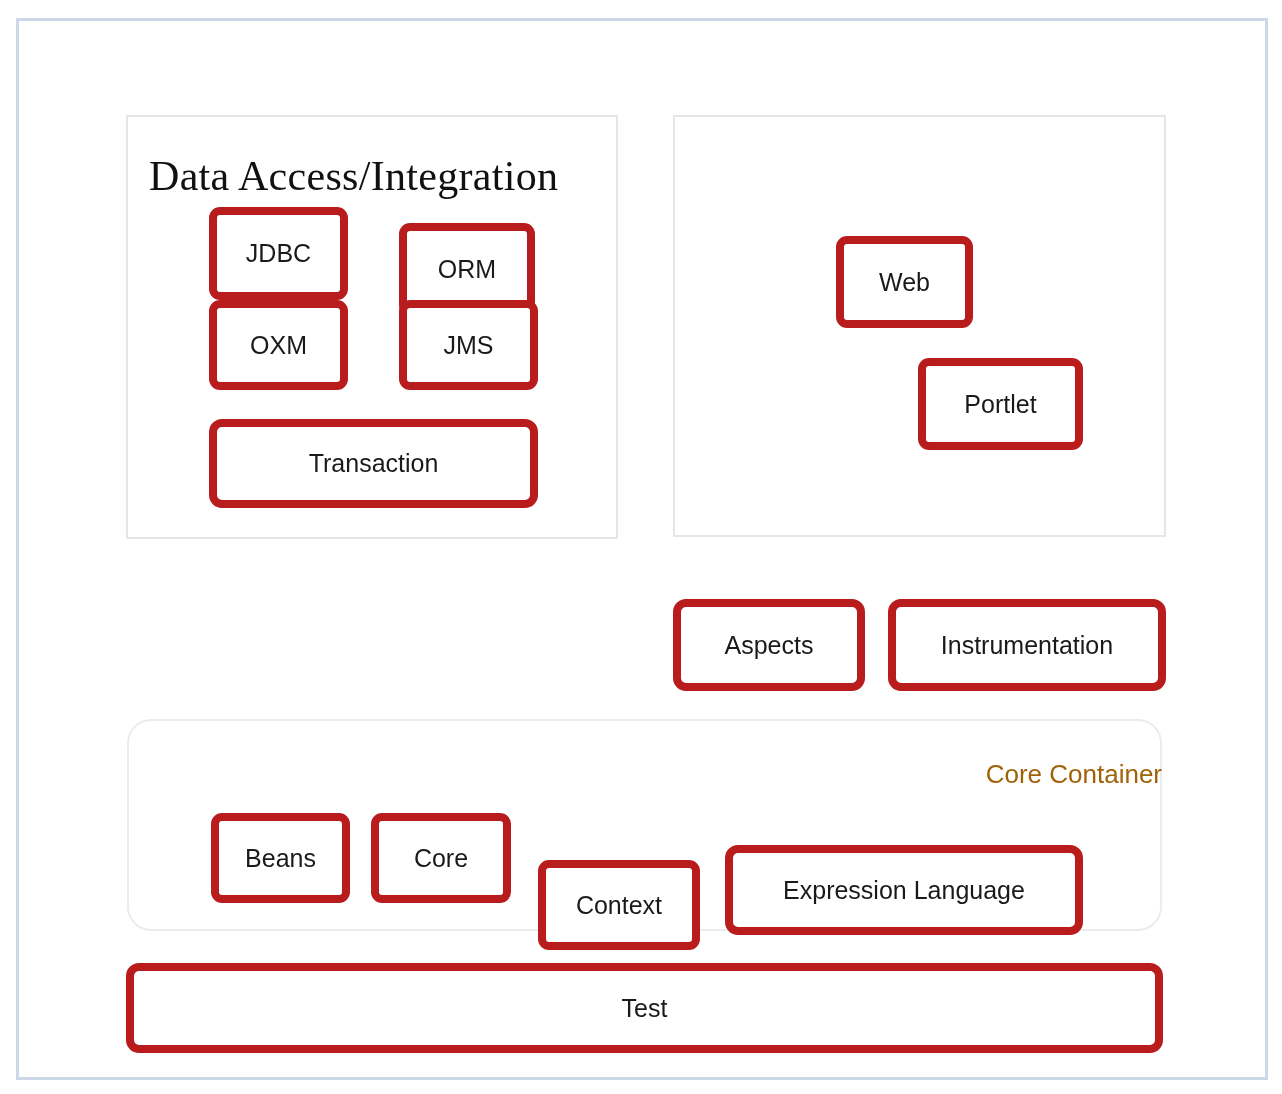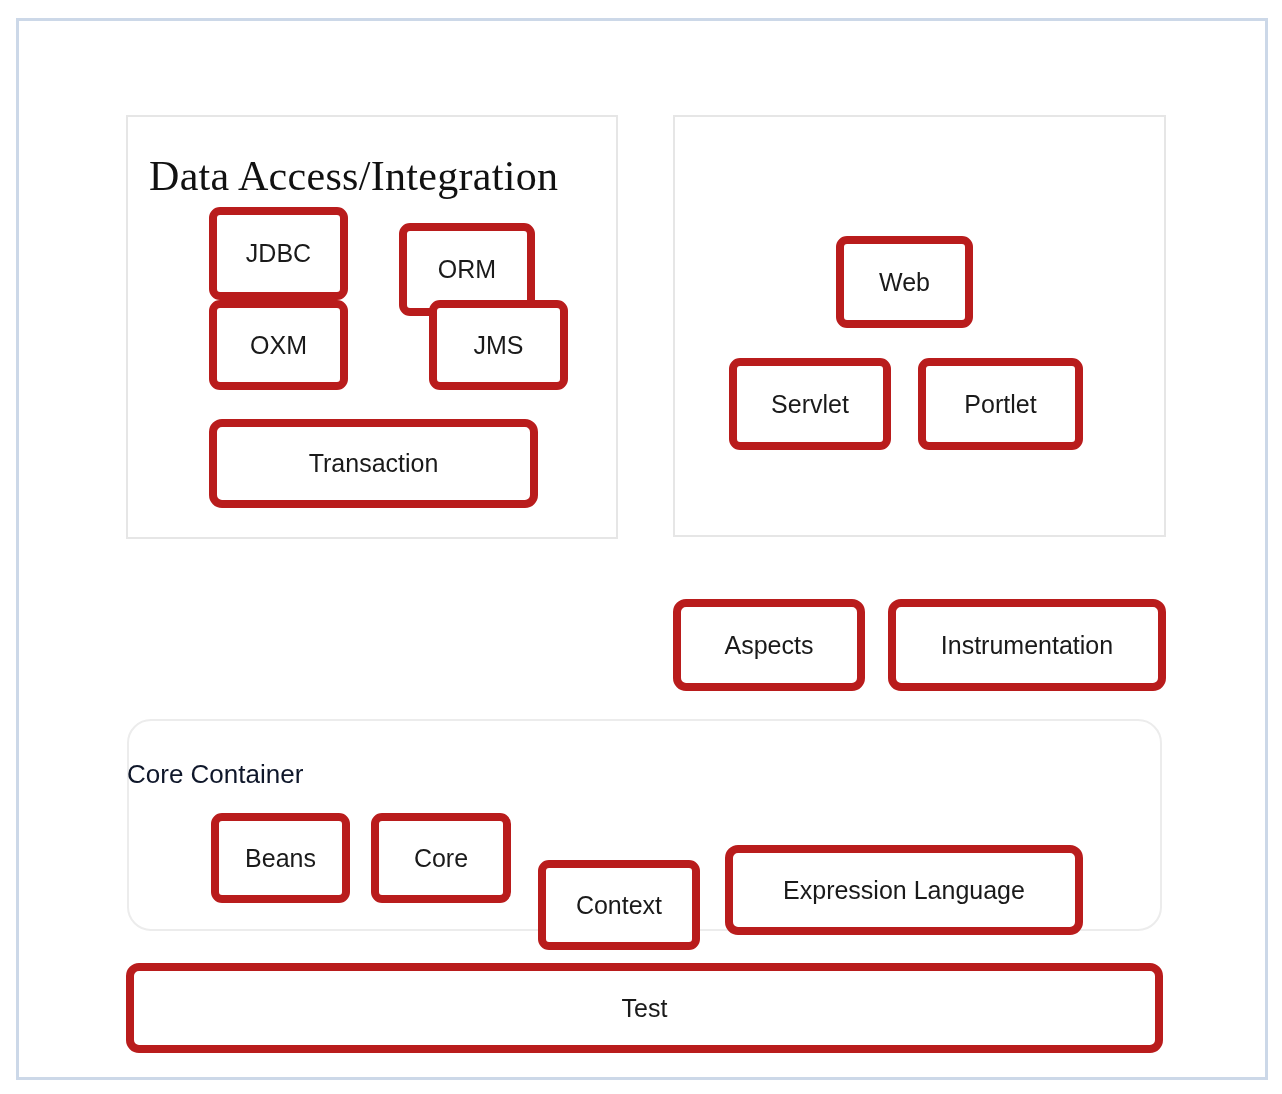--- a/index.html
+++ b/index.html
@@ -66,23 +66,23 @@
     position: absolute;
     border: 2px solid #ececec;
     border-radius: 24px;
     background: #ffffff;
     box-sizing: border-box;
   }
   #core-container-title {
     position: absolute;
     font-family: "Liberation Sans", sans-serif;
     font-size: 26px;
-    color: #0f172a;
+    color: #a16207;
     white-space: nowrap;
-    text-align: left;
+    text-align: right;
   }
   .wide-box {
     border-radius: 13px;
   }
 </style>
 </head>
 <body>
 
 <div id="canvas">
 
@@ -97,38 +97,35 @@
     </div>
 
     <div class="module-box" style="left:380px; top:202px; width:136px; height:93px;">
       <span class="module-label">ORM</span>
     </div>
 
     <div class="module-box" style="left:190px; top:279px; width:139px; height:90px;">
       <span class="module-label">OXM</span>
     </div>
 
-    <div class="module-box" style="left:380px; top:279px; width:139px; height:90px;margin-left:30px;">
+    <div class="module-box" style="left:380px; top:279px; width:139px; height:90px;">
       <span class="module-label">JMS</span>
     </div>
 
     <div class="module-box wide-box" style="left:190px; top:398px; width:329px; height:89px;">
       <span class="module-label">Transaction</span>
     </div>
 
     <div class="group-panel" style="left:654px; top:94px; width:493px; height:422px;">
     </div>
 
     <div class="module-box" style="left:817px; top:215px; width:137px; height:92px;">
       <span class="module-label">Web</span>
     </div>
 
-    <div class="module-box" style="left:710px; top:337px; width:162px; height:92px;">
-      <span class="module-label">Servlet</span>
-    </div>
 
     <div class="module-box" style="left:899px; top:337px; width:165px; height:92px;">
       <span class="module-label">Portlet</span>
     </div>
 
 
     <div class="module-box wide-box" style="left:654px; top:578px; width:192px; height:92px;">
       <span class="module-label">Aspects</span>
     </div>
 

